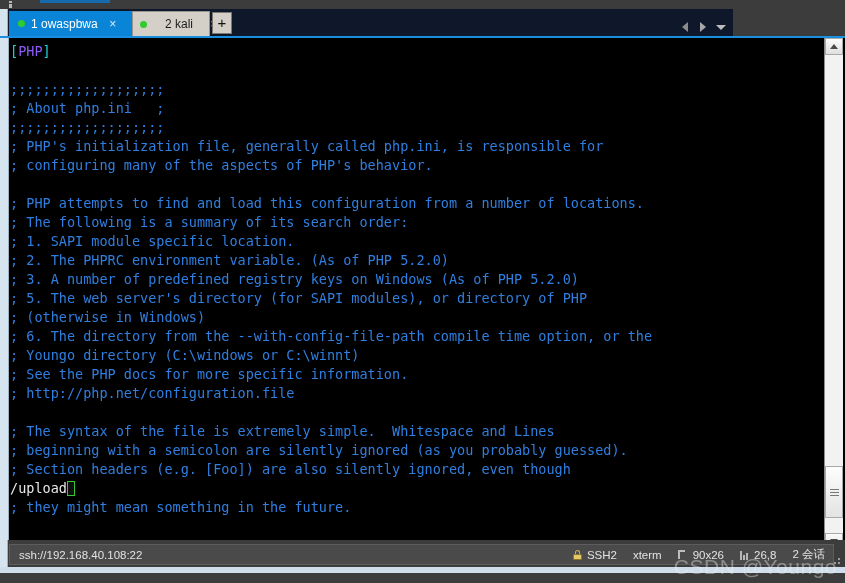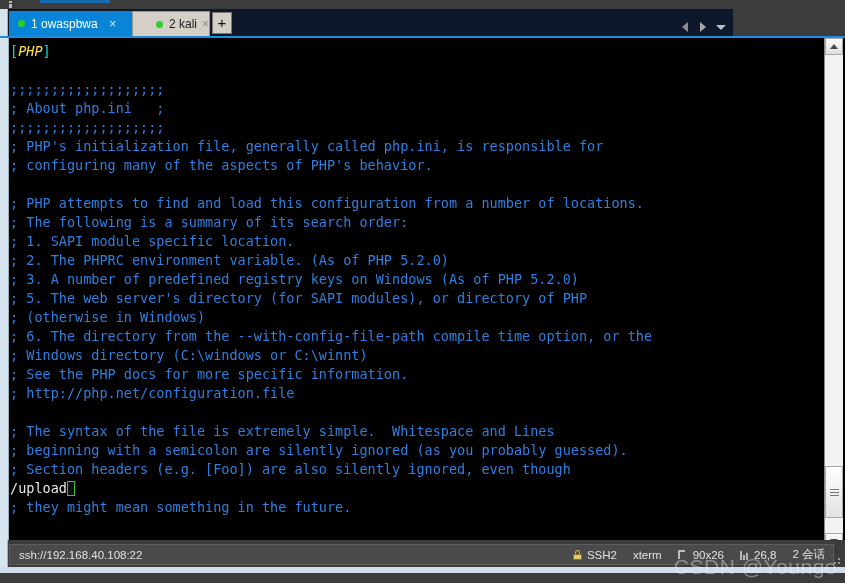--- a/index.html
+++ b/index.html
@@ -102,21 +102,22 @@
     color: #ffffff;
   }
   .tab.active .close { color: #d8ecfb; }
   .tab.inactive {
     left: 132px;
     width: 78px;
     background: #d4d0c8;
     color: #1b1b1b;
     border: 1px solid #9a968f;
     border-bottom: none;
-    padding-left: 23px;
+    padding-left: 7px;
+    gap: 12px;
   }
   .tab.inactive .close { color: #8b8b8b; margin-left: 5px; }
 
   .newtab-btn {
     position: absolute;
     left: 212px; top: 3px;
     width: 20px; height: 22px;
     background: #d4d0c8;
     border: 1px solid #7a7670;
     box-sizing: border-box;
@@ -198,21 +199,21 @@
   }
   .line {
     height: 19px;
     white-space: pre;
     color: #2f7fe0;
   }
   .line.blank { color: transparent; }
   .line.white { color: #e8e8e8; }
 
   .sect-br { color: #19d7d7; }
-  .sect-nm { color: #fde047; font-style: italic; }
+  .sect-nm { color: #8b5cf6; }
 
   .cursor {
     display: inline-block;
     width: 8px;
     height: 15px;
     background: #0f0f0f;
     border: 1px solid #35c935;
     box-sizing: border-box;
     vertical-align: -3px;
   }
@@ -462,21 +463,21 @@
         <div class="line">; configuring many of the aspects of PHP's behavior.</div>
         <div class="line blank">&nbsp;</div>
         <div class="line">; PHP attempts to find and load this configuration from a number of locations.</div>
         <div class="line">; The following is a summary of its search order:</div>
         <div class="line">; 1. SAPI module specific location.</div>
         <div class="line">; 2. The PHPRC environment variable. (As of PHP 5.2.0)</div>
         <div class="line">; 3. A number of predefined registry keys on Windows (As of PHP 5.2.0)</div>
         <div class="line">; 5. The web server's directory (for SAPI modules), or directory of PHP</div>
         <div class="line">; (otherwise in Windows)</div>
         <div class="line">; 6. The directory from the --with-config-file-path compile time option, or the</div>
-        <div class="line">; Windows directory (C:\windows or C:\winnt)</div>
+        <div class="line">; Youngo directory (C:\windows or C:\winnt)</div>
         <div class="line">; See the PHP docs for more specific information.</div>
         <div class="line">; http://php.net/configuration.file</div>
         <div class="line blank">&nbsp;</div>
         <div class="line">; The syntax of the file is extremely simple.  Whitespace and Lines</div>
         <div class="line">; beginning with a semicolon are silently ignored (as you probably guessed).</div>
         <div class="line">; Section headers (e.g. [Foo]) are also silently ignored, even though</div>
         <div class="line white"><span>/upload</span><span class="cursor"></span></div>
         <div class="line">; they might mean something in the future.</div>
       </div>
 

